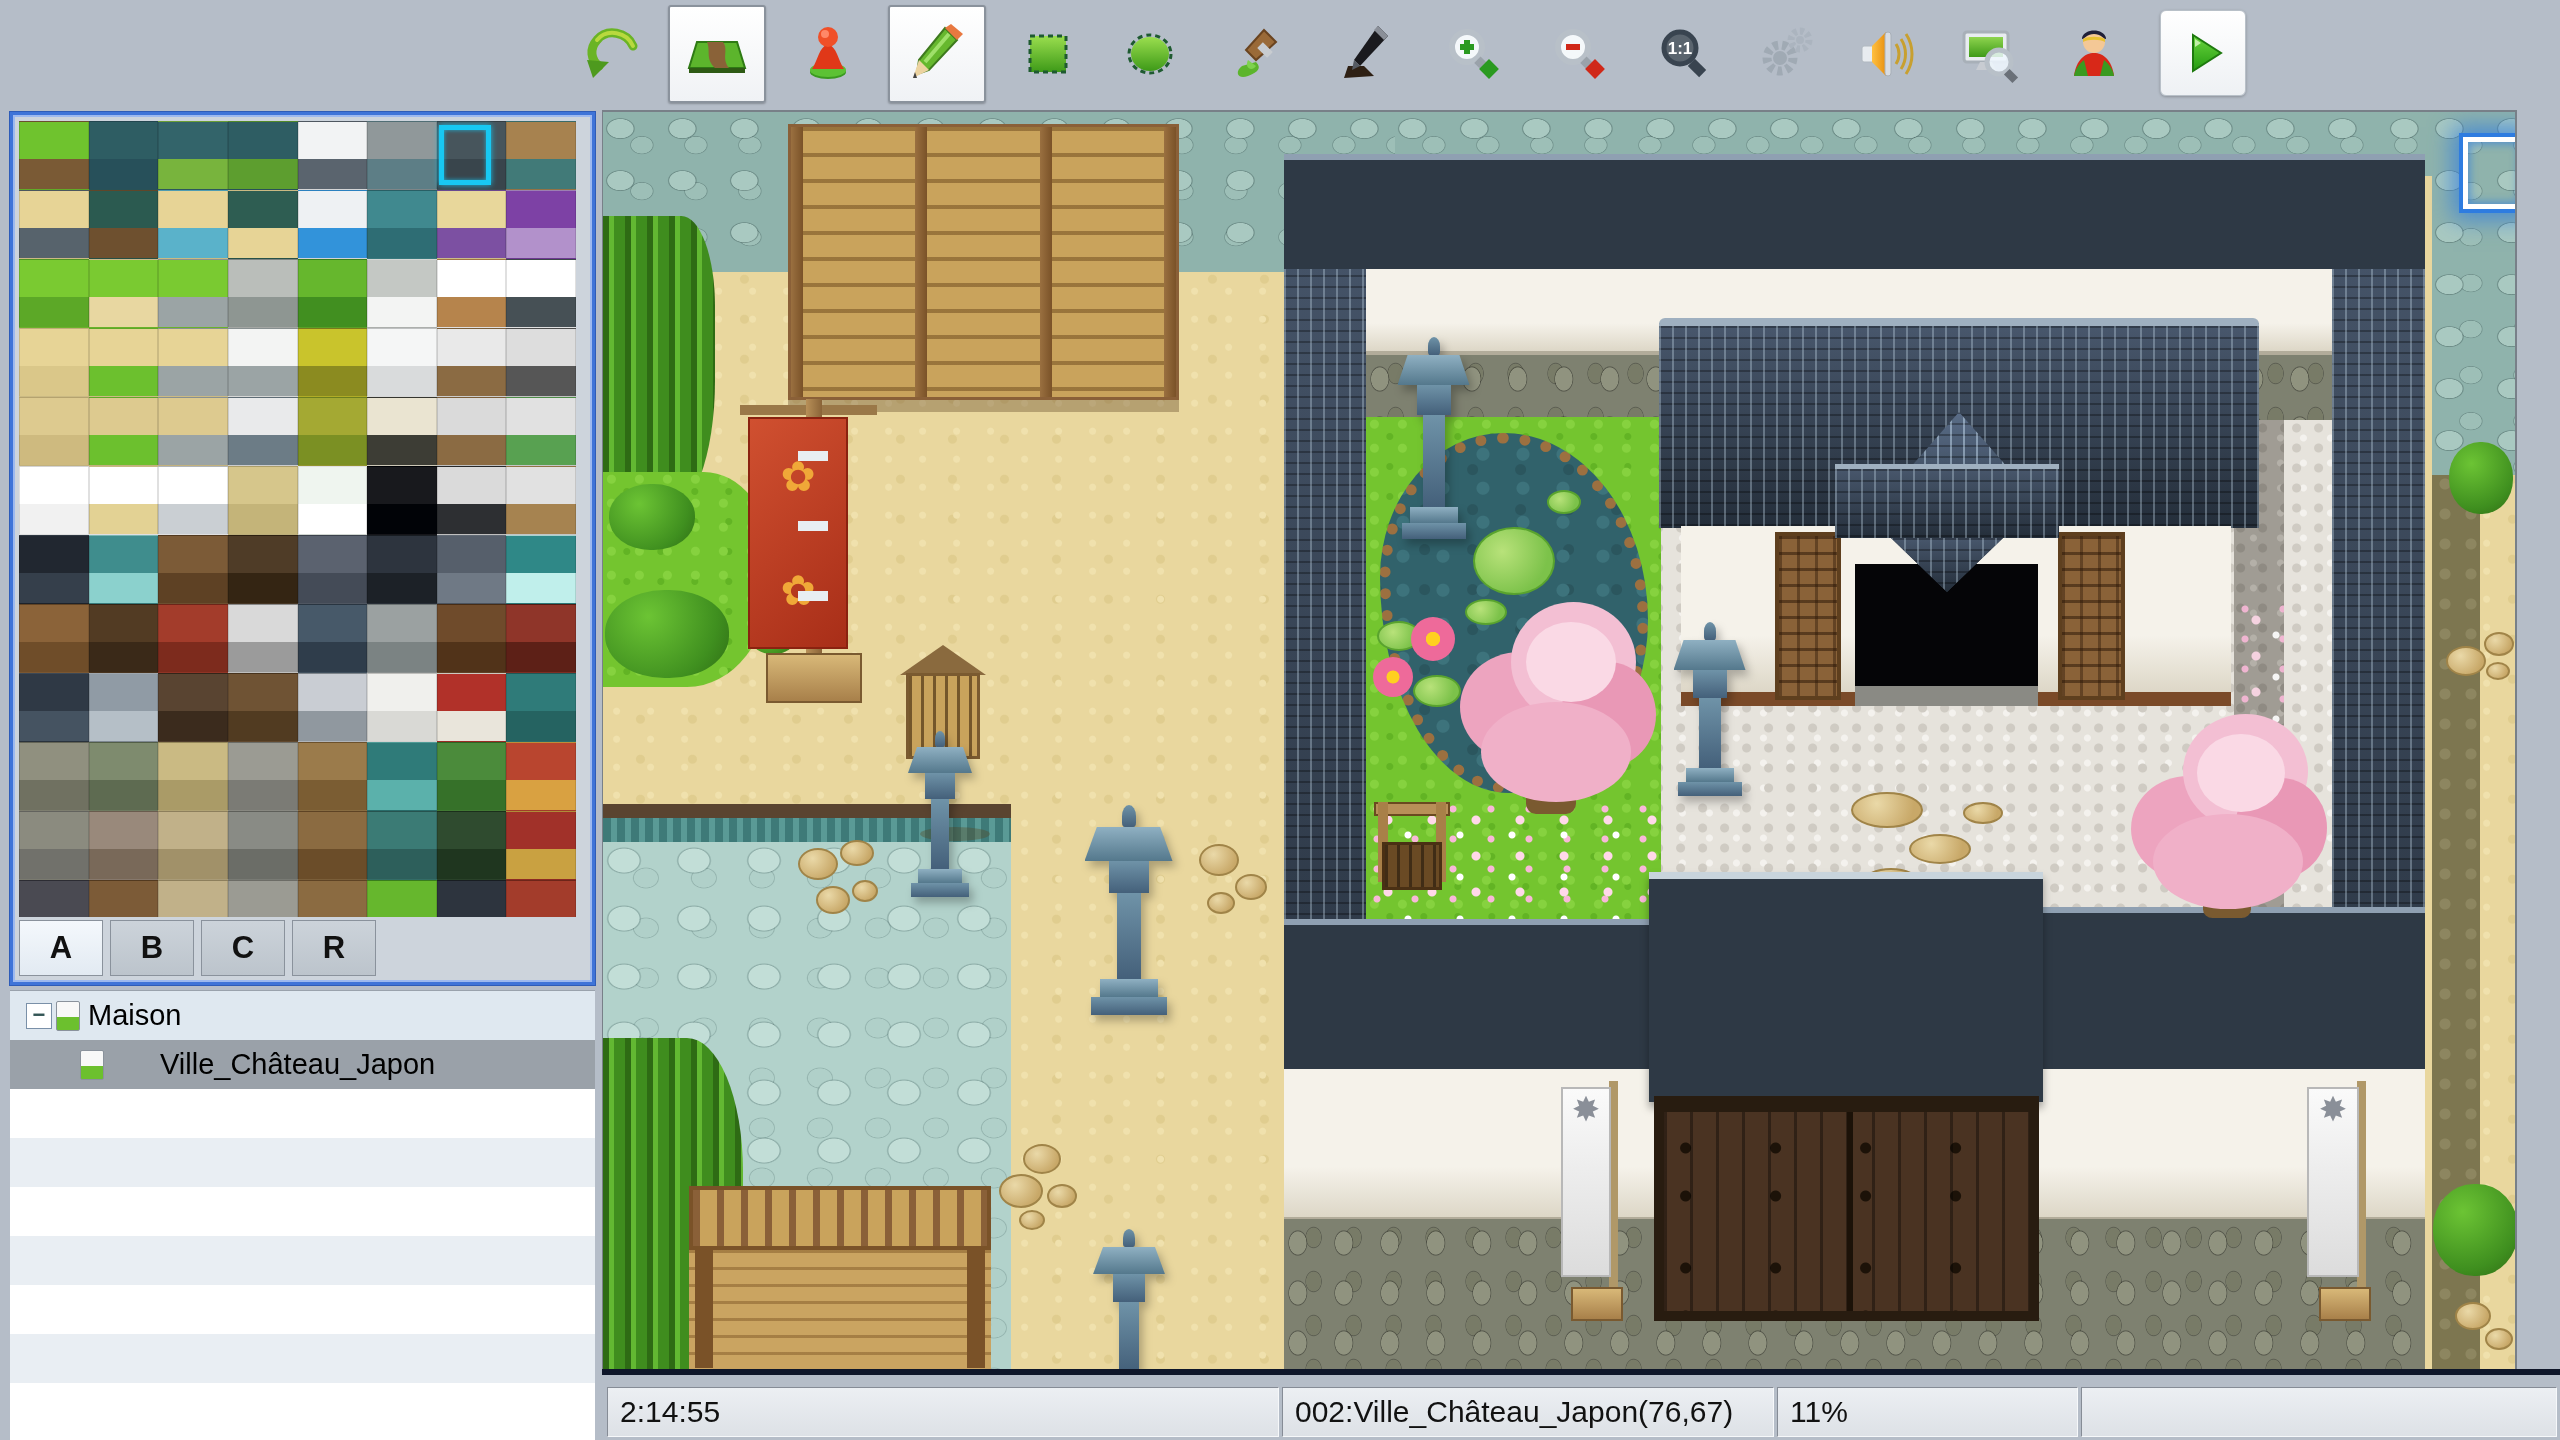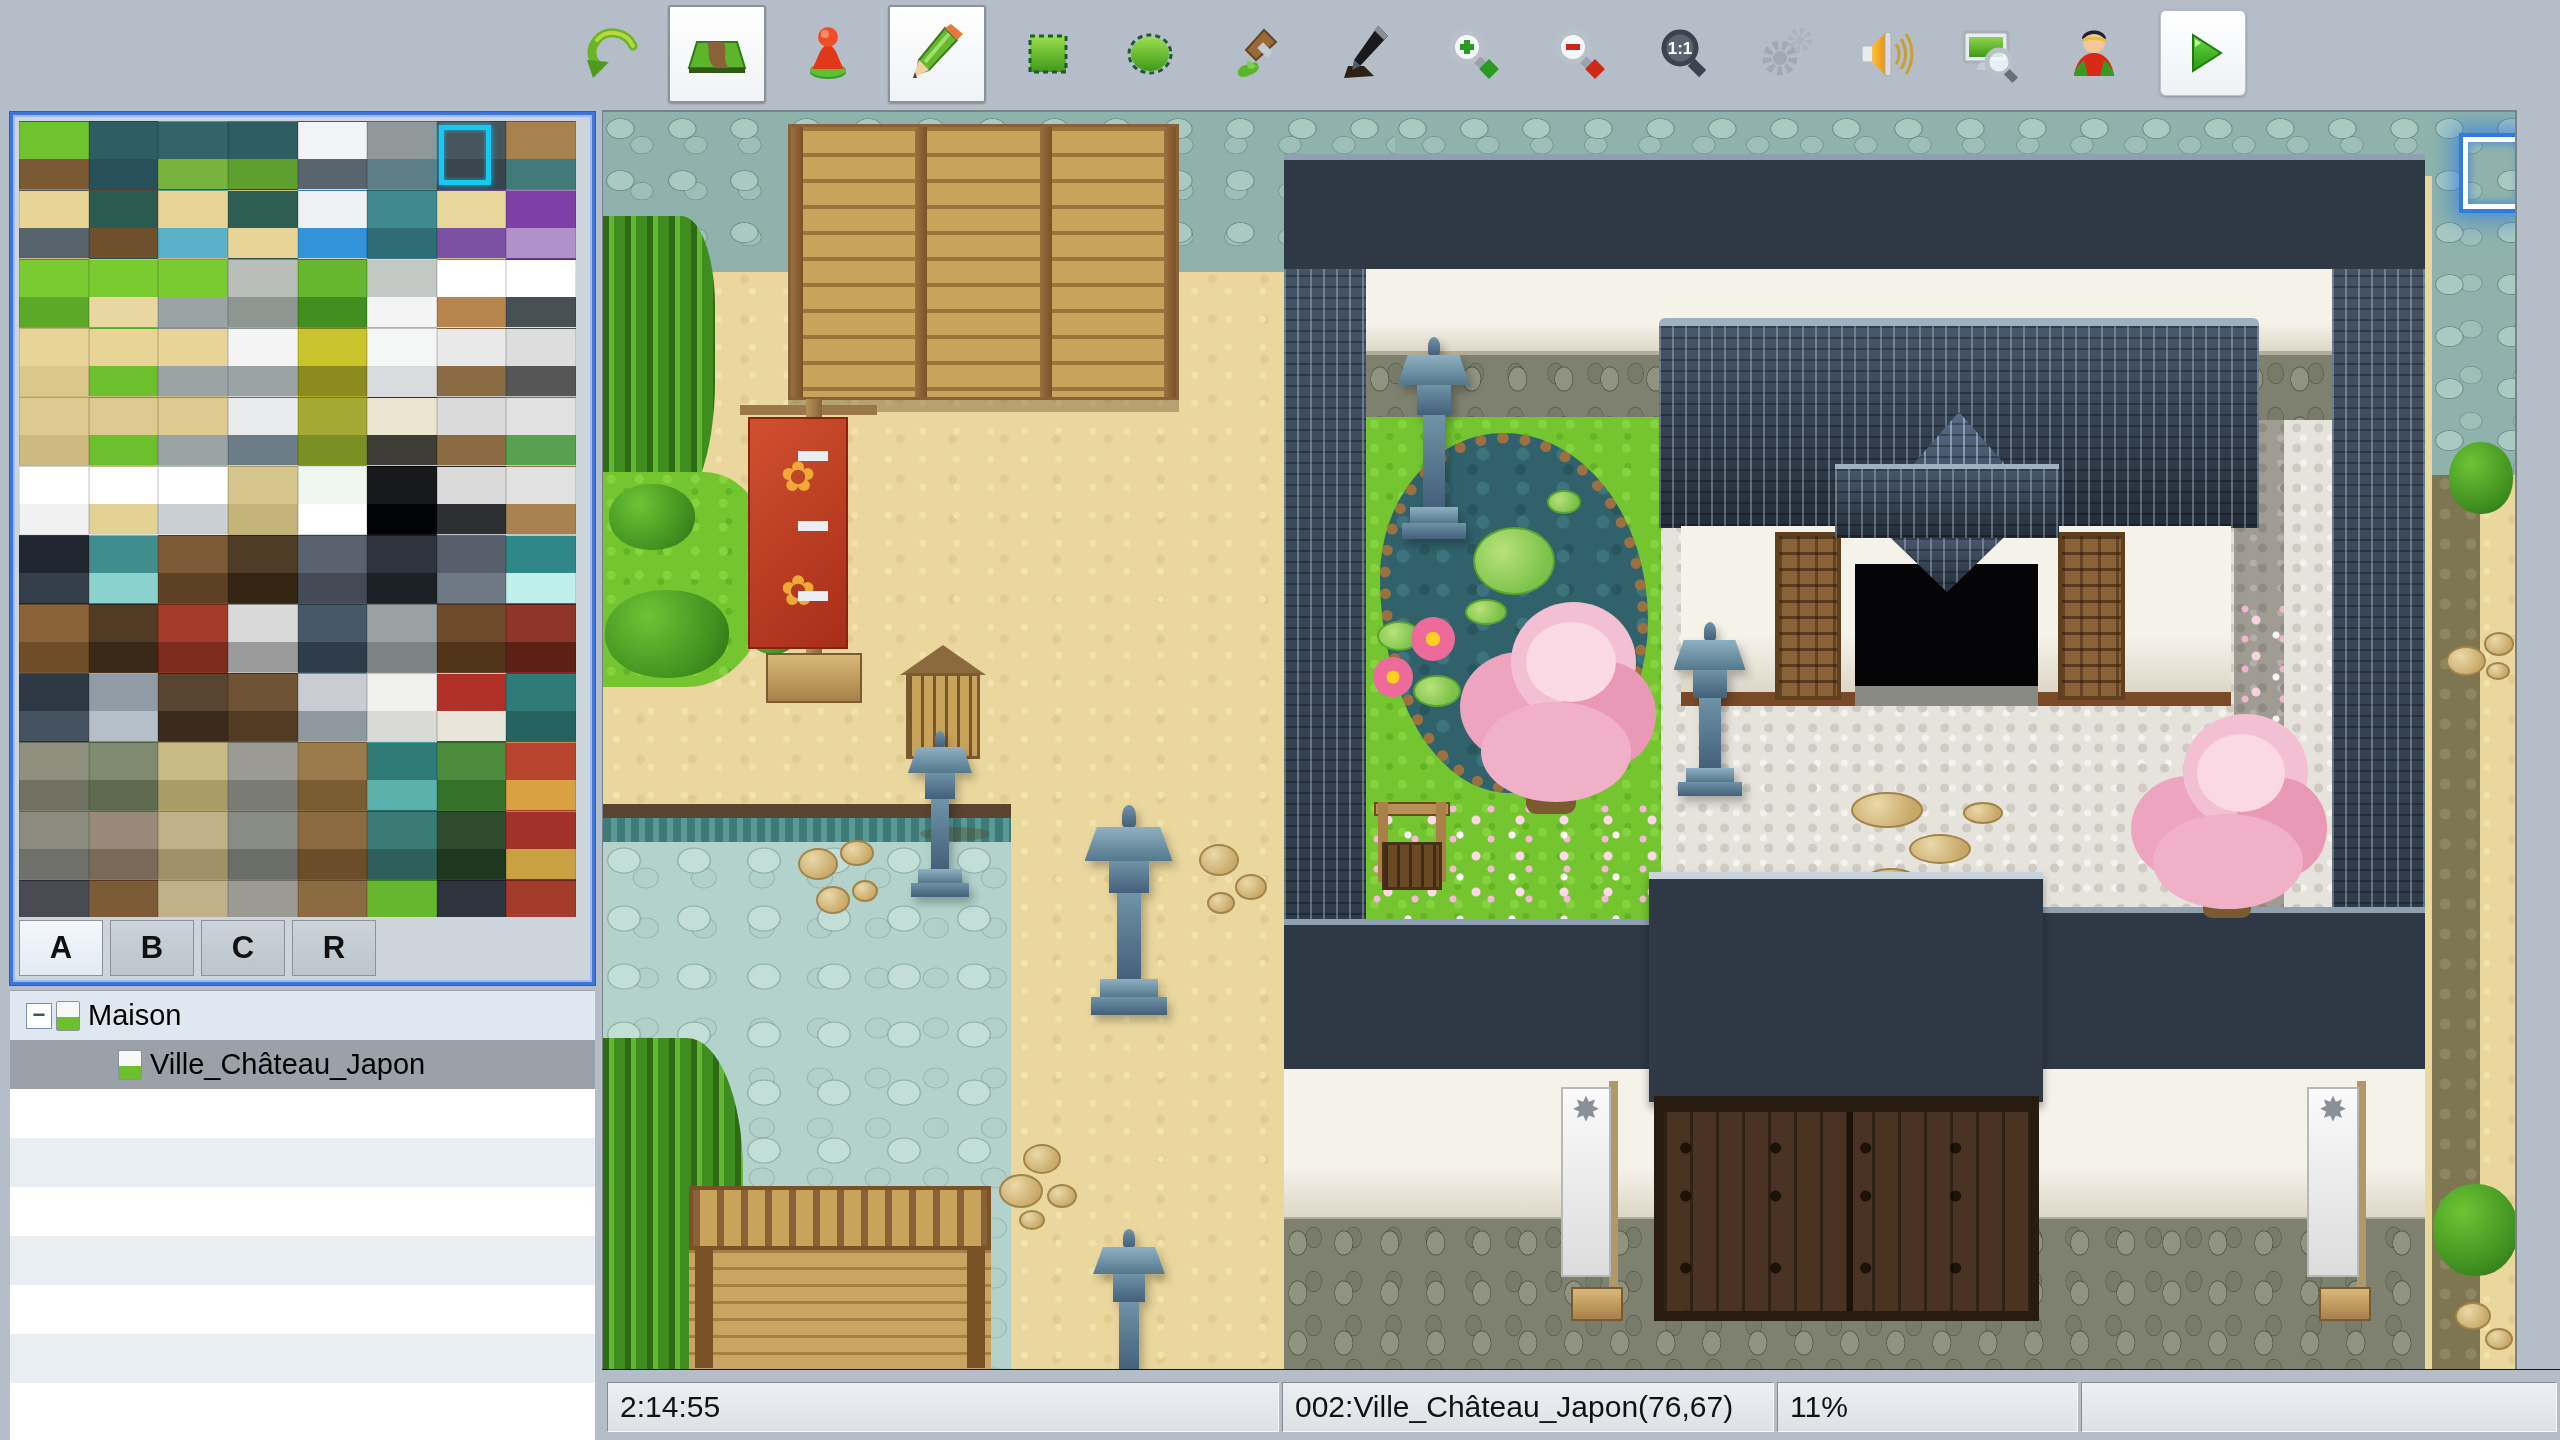--- a/index.html
+++ b/index.html
@@ -26,24 +26,24 @@
   
   .tree { position:absolute; left:10px; top:990px; width:585px; height:450px; background:#fff; border-top:1px solid #9aa2ac; overflow:hidden; font-size:29px; color:#000; }
   .trow { height:49px; display:flex; align-items:center; }
   .trow .lbl { white-space:nowrap; }
   .cube { width:30px; height:30px; margin:0 4px 0 6px; background:linear-gradient(135deg,#d6f0a0 0%,#8cd24e 45%,#4e9a22 100%); border:1px solid #3a7a18; border-radius:3px; box-shadow:inset 2px 2px 0 rgba(255,255,255,.5); }
   .mapicon { width:24px; height:30px; margin:0 8px 0 4px; background:linear-gradient(180deg,#f8f8f8 0 55%,#6cc02e 55% 100%); border:1px solid #8a929c; border-radius:2px; }
   .expander { width:26px; height:26px; margin-left:8px; background:#fff; border:1px solid #7a90a8; color:#355; font-size:22px; line-height:22px; text-align:center; font-weight:bold; }
   .rowhl { background:#dfe8f0; }
   .rowsel { background:#9aa1a9; }
   .rowsel .lbl { color:#000; }
-  .indent1 { padding-left:8px; } .indent2 { padding-left:104px; }
+  .indent1 { padding-left:8px; } .indent2 { padding-left:66px;gap:48px; }
 
   
-  .status { position:absolute; left:602px; top:1369px; width:1958px; height:71px; background:var(--chrome); border-top:1px solid #0f172a; font-size:30px; color:#111; }
+  .status { position:absolute; left:602px; top:1369px; width:1958px; height:71px; background:var(--chrome); border-top:6px solid #0f172a; font-size:30px; color:#111; }
   .seg { position:absolute; top:12px; height:50px; background:linear-gradient(180deg,#eceff3,#dde1e6); border:1px solid #868c96; border-bottom-color:#f6f8fa; border-right-color:#f6f8fa; display:flex; align-items:center; padding-left:12px; }
 
   
   .canvas { position:absolute; left:602px; top:110px; width:1915px; height:1259px; overflow:hidden; background:var(--sand); border-top:2px solid #788088; border-left:1px solid #788088; border-right:2px solid #788088; }
   .abs { position:absolute; }
   .sand { background-color:var(--sand); background-image:radial-gradient(circle at 40% 40%,#f0e1ad 0 3px,transparent 4px),radial-gradient(circle at 72% 18%,#e0cd8f 0 4px,transparent 5px); background-size:34px 28px,52px 40px; }
   .cobble { background-color:var(--cobble); background-image:radial-gradient(ellipse 22px 16px at 28% 32%,#a9c9c1 0 58%,rgba(20,40,40,.28) 62%,transparent 68%),radial-gradient(ellipse 18px 14px at 72% 72%,#9dbfb7 0 58%,rgba(20,40,40,.22) 62%,transparent 68%); background-size:62px 52px,54px 46px; }
   .cobble-light { background-color:var(--cobble_light); background-image:radial-gradient(ellipse 26px 20px at 30% 32%,#c2ded7 0 58%,rgba(30,60,60,.25) 62%,transparent 68%),radial-gradient(ellipse 20px 16px at 74% 72%,#b0d0c9 0 58%,rgba(30,60,60,.2) 62%,transparent 68%); background-size:70px 58px,58px 50px; }
   .grass { background-color:var(--grass); background-image:radial-gradient(circle at 30% 30%,#86d23f 0 4px,transparent 5px),radial-gradient(circle at 70% 65%,#62b424 0 3px,transparent 4px); background-size:28px 24px,34px 30px; }
   .pebble { background-color:var(--pebble); background-image:radial-gradient(circle at 30% 40%,#cfcbc3 0 4px,transparent 5px),radial-gradient(circle at 72% 72%,#f4f2ee 0 3px,transparent 4px); background-size:22px 20px,27px 25px; }

